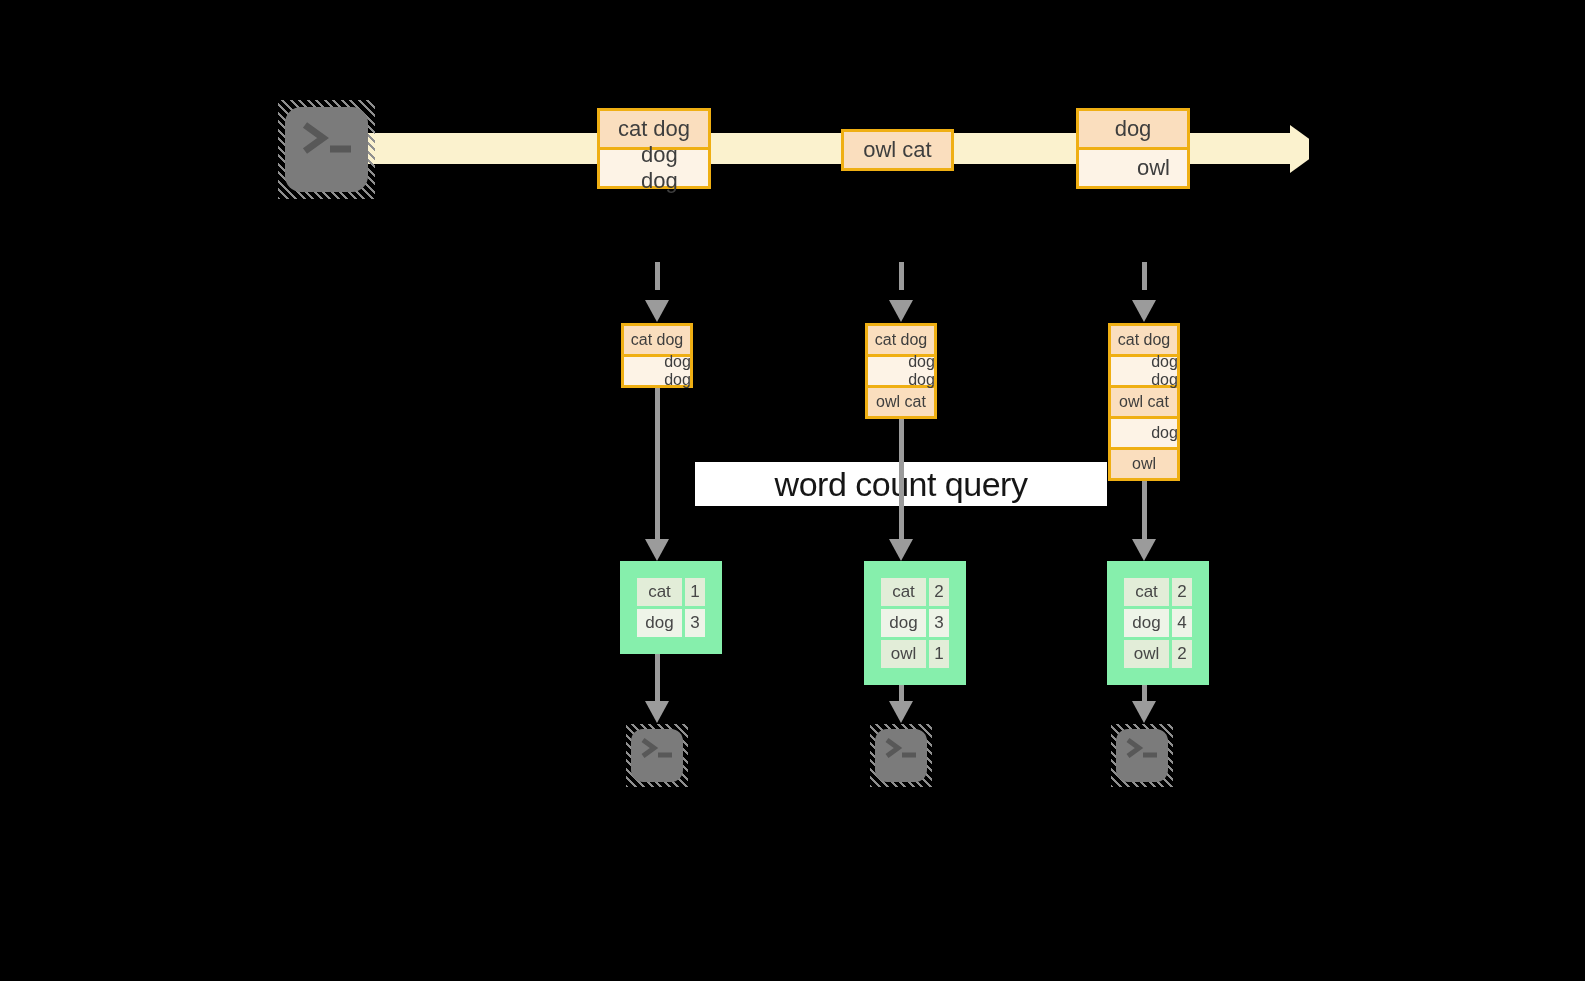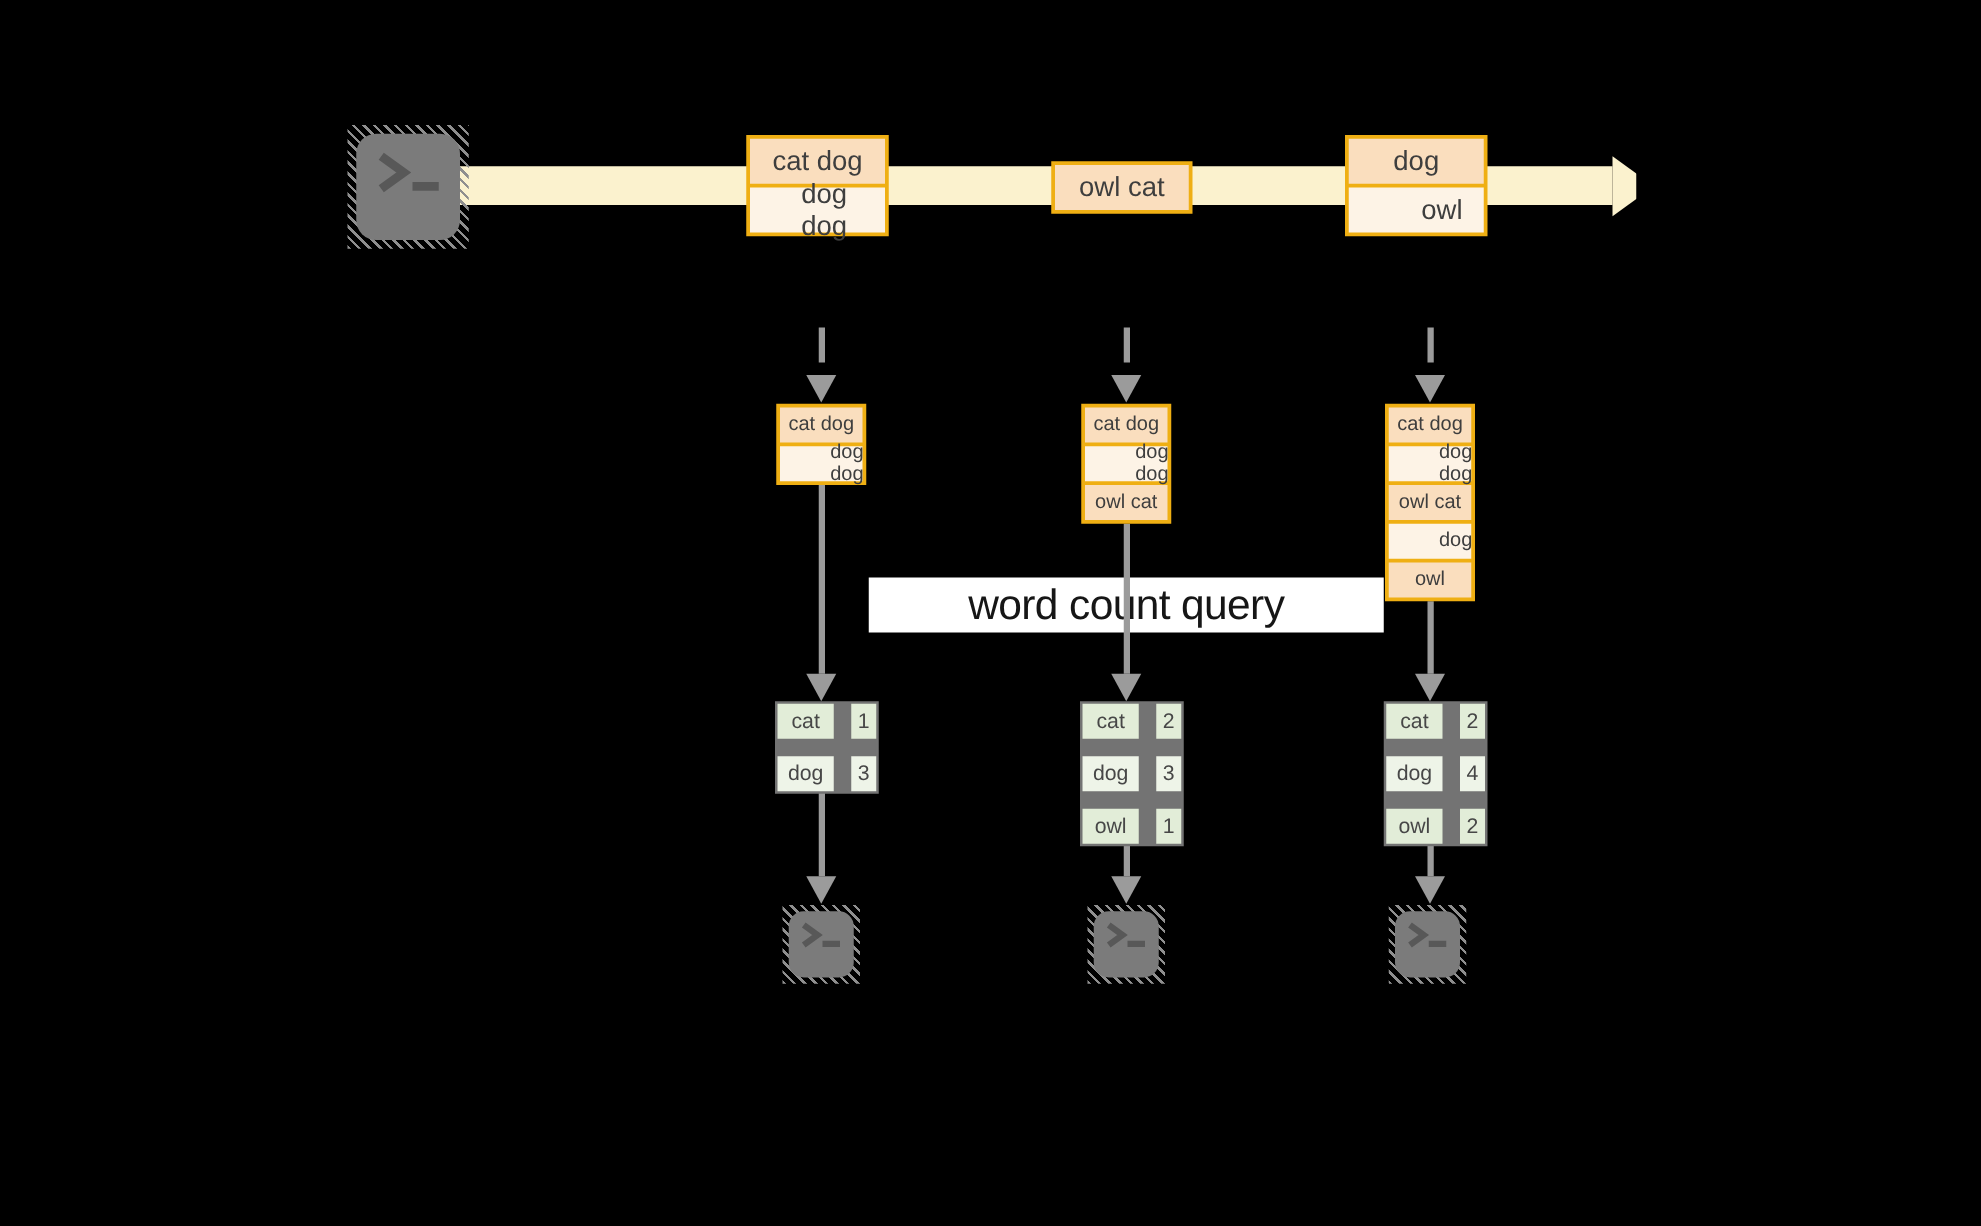--- a/index.html
+++ b/index.html
@@ -29,21 +29,21 @@
   .f2{background:#FDF3E6;padding-left:41px;}
   
   .varrow{position:absolute;width:24px;display:flex;flex-direction:column;align-items:center;z-index:3;}
   .shaft{width:5px;background:#9B9B9B;flex:1;}
   .dseg{width:5px;height:28px;background:#9B9B9B;margin-bottom:10px;}
   .ahead{width:0;height:0;border-left:12px solid transparent;border-right:12px solid transparent;border-top:22px solid #9B9B9B;}
   
   .qlabel{position:absolute;left:695px;top:462px;width:412px;height:44px;background:#ffffff;z-index:2;
     display:flex;align-items:center;justify-content:center;font-size:34px;color:#161616;letter-spacing:-0.5px;}
   
-  .gbox{position:absolute;display:grid;grid-template-columns:45px 20px;gap:14px;padding:2px;background:#737373;z-index:4;box-sizing:border-box;}
+  .gbox{position:absolute;display:grid;grid-template-columns:45px 20px;gap:3px;padding:17px;background:#86efac;z-index:4;box-sizing:border-box;}
   .gcell{height:28px;display:flex;align-items:center;justify-content:center;font-size:17px;color:#474747;}
   .g1{background:#E2EDD8;}
   .g2{background:#EEF4E8;}
 </style>
 </head>
 <body>
 
 <div id="canvas">
 
   <div class="band"></div>

